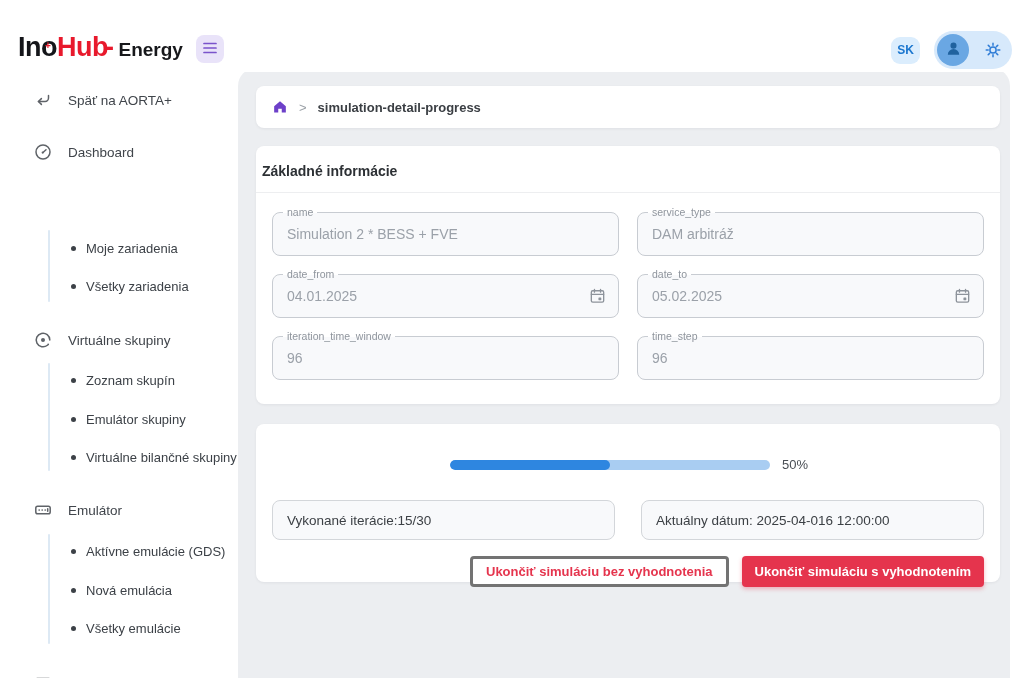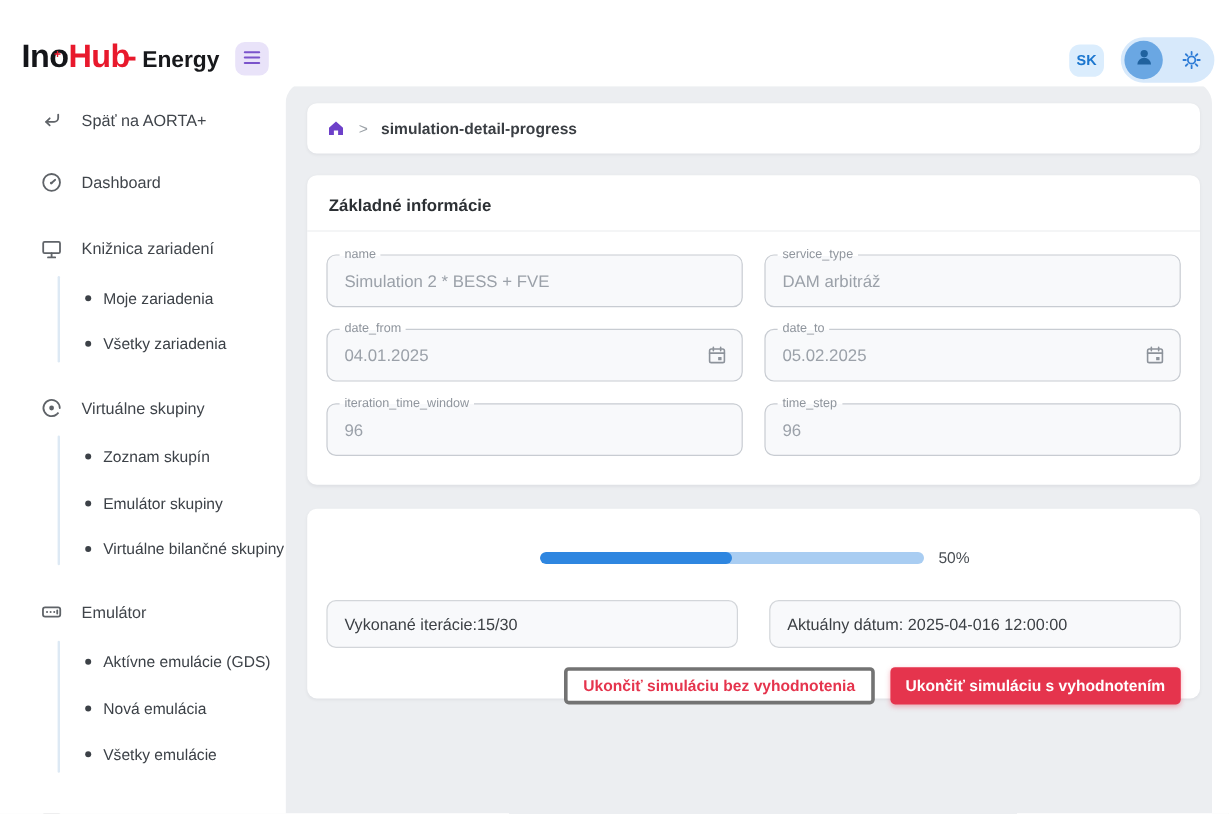--- a/index.html
+++ b/index.html
@@ -45,21 +45,21 @@
   .card { position:absolute; left:18px; width:744px; background:#fff; border-radius:8px;
           box-shadow:0 1px 3px rgba(16,24,40,0.06); }
 
   
   .breadcrumb-card { top:18px; height:42px; display:flex; align-items:center; padding-left:16px; }
   .crumb-sep { color:#9aa0a6; font-size:13px; margin:0 11px; }
   .crumb-current { font-size:13px; font-weight:700; color:#3a3e43; }
 
   
   .info-card { top:78px; height:258px; }
-  .card-title { padding:17px 18px 13px 18px; font-size:14px; font-weight:700; color:#2c3034; }
+  .card-title { padding:17px 18px 13px 6px; font-size:14px; font-weight:700; color:#2c3034; }
   .divider { height:1px; background:#edeef0; }
   .fields { padding:19px 16px; display:grid; grid-template-columns:1fr 1fr; column-gap:18px; row-gap:18px; }
   .field { position:relative; height:44px; border:1px solid #c8ccd2; border-radius:8px; background:#f8f9fb; }
   .field-label { position:absolute; top:-6px; left:10px; font-size:10.5px; line-height:11px; color:#8f959d;
                  padding:0 4px; background:linear-gradient(to bottom, #ffffff 55%, #f8f9fb 45%); }
   .field-value { position:absolute; left:14px; top:50%; transform:translateY(-50%); font-size:14px; color:#9ba1a9;
                  white-space:nowrap; }
   .cal { position:absolute; right:11px; top:50%; transform:translateY(-50%); width:19px; height:19px; cursor:pointer; }
 
   
@@ -135,29 +135,20 @@
       <span class="nav-icon">
         <svg width="20" height="20" viewBox="0 0 20 20" fill="none" stroke="#5f6368" stroke-width="1.5" stroke-linecap="round">
             <circle cx="10" cy="10" r="7"></circle>
             <path d="M10 10.5 L13 7.8"></path>
             <circle cx="9.7" cy="10.6" r="1.1" fill="#5f6368" stroke="none"></circle>
           </svg>
       </span>
       <span class="nav-label">Dashboard</span>
     </div>
 
-    <div class="nav-item" style="top:127px">
-      <span class="nav-icon">
-        <svg width="20" height="20" viewBox="0 0 20 20" fill="none" stroke="#5f6368" stroke-width="1.5" stroke-linecap="round" stroke-linejoin="round">
-            <rect x="3" y="4.5" width="14" height="9.5" rx="1.2"></rect>
-            <path d="M10 14v3 M7 17.5h6"></path>
-          </svg>
-      </span>
-      <span class="nav-label">Knižnica zariadení</span>
-    </div>
     <div class="vline" style="top:162px; height:72px"></div>
     <div class="sub-item" style="top:169px">
       <span class="sub-bullet"></span>
       <span class="sub-label">Moje zariadenia</span>
     </div>
     <div class="sub-item" style="top:207px">
       <span class="sub-bullet"></span>
       <span class="sub-label">Všetky zariadenia</span>
     </div>
 

